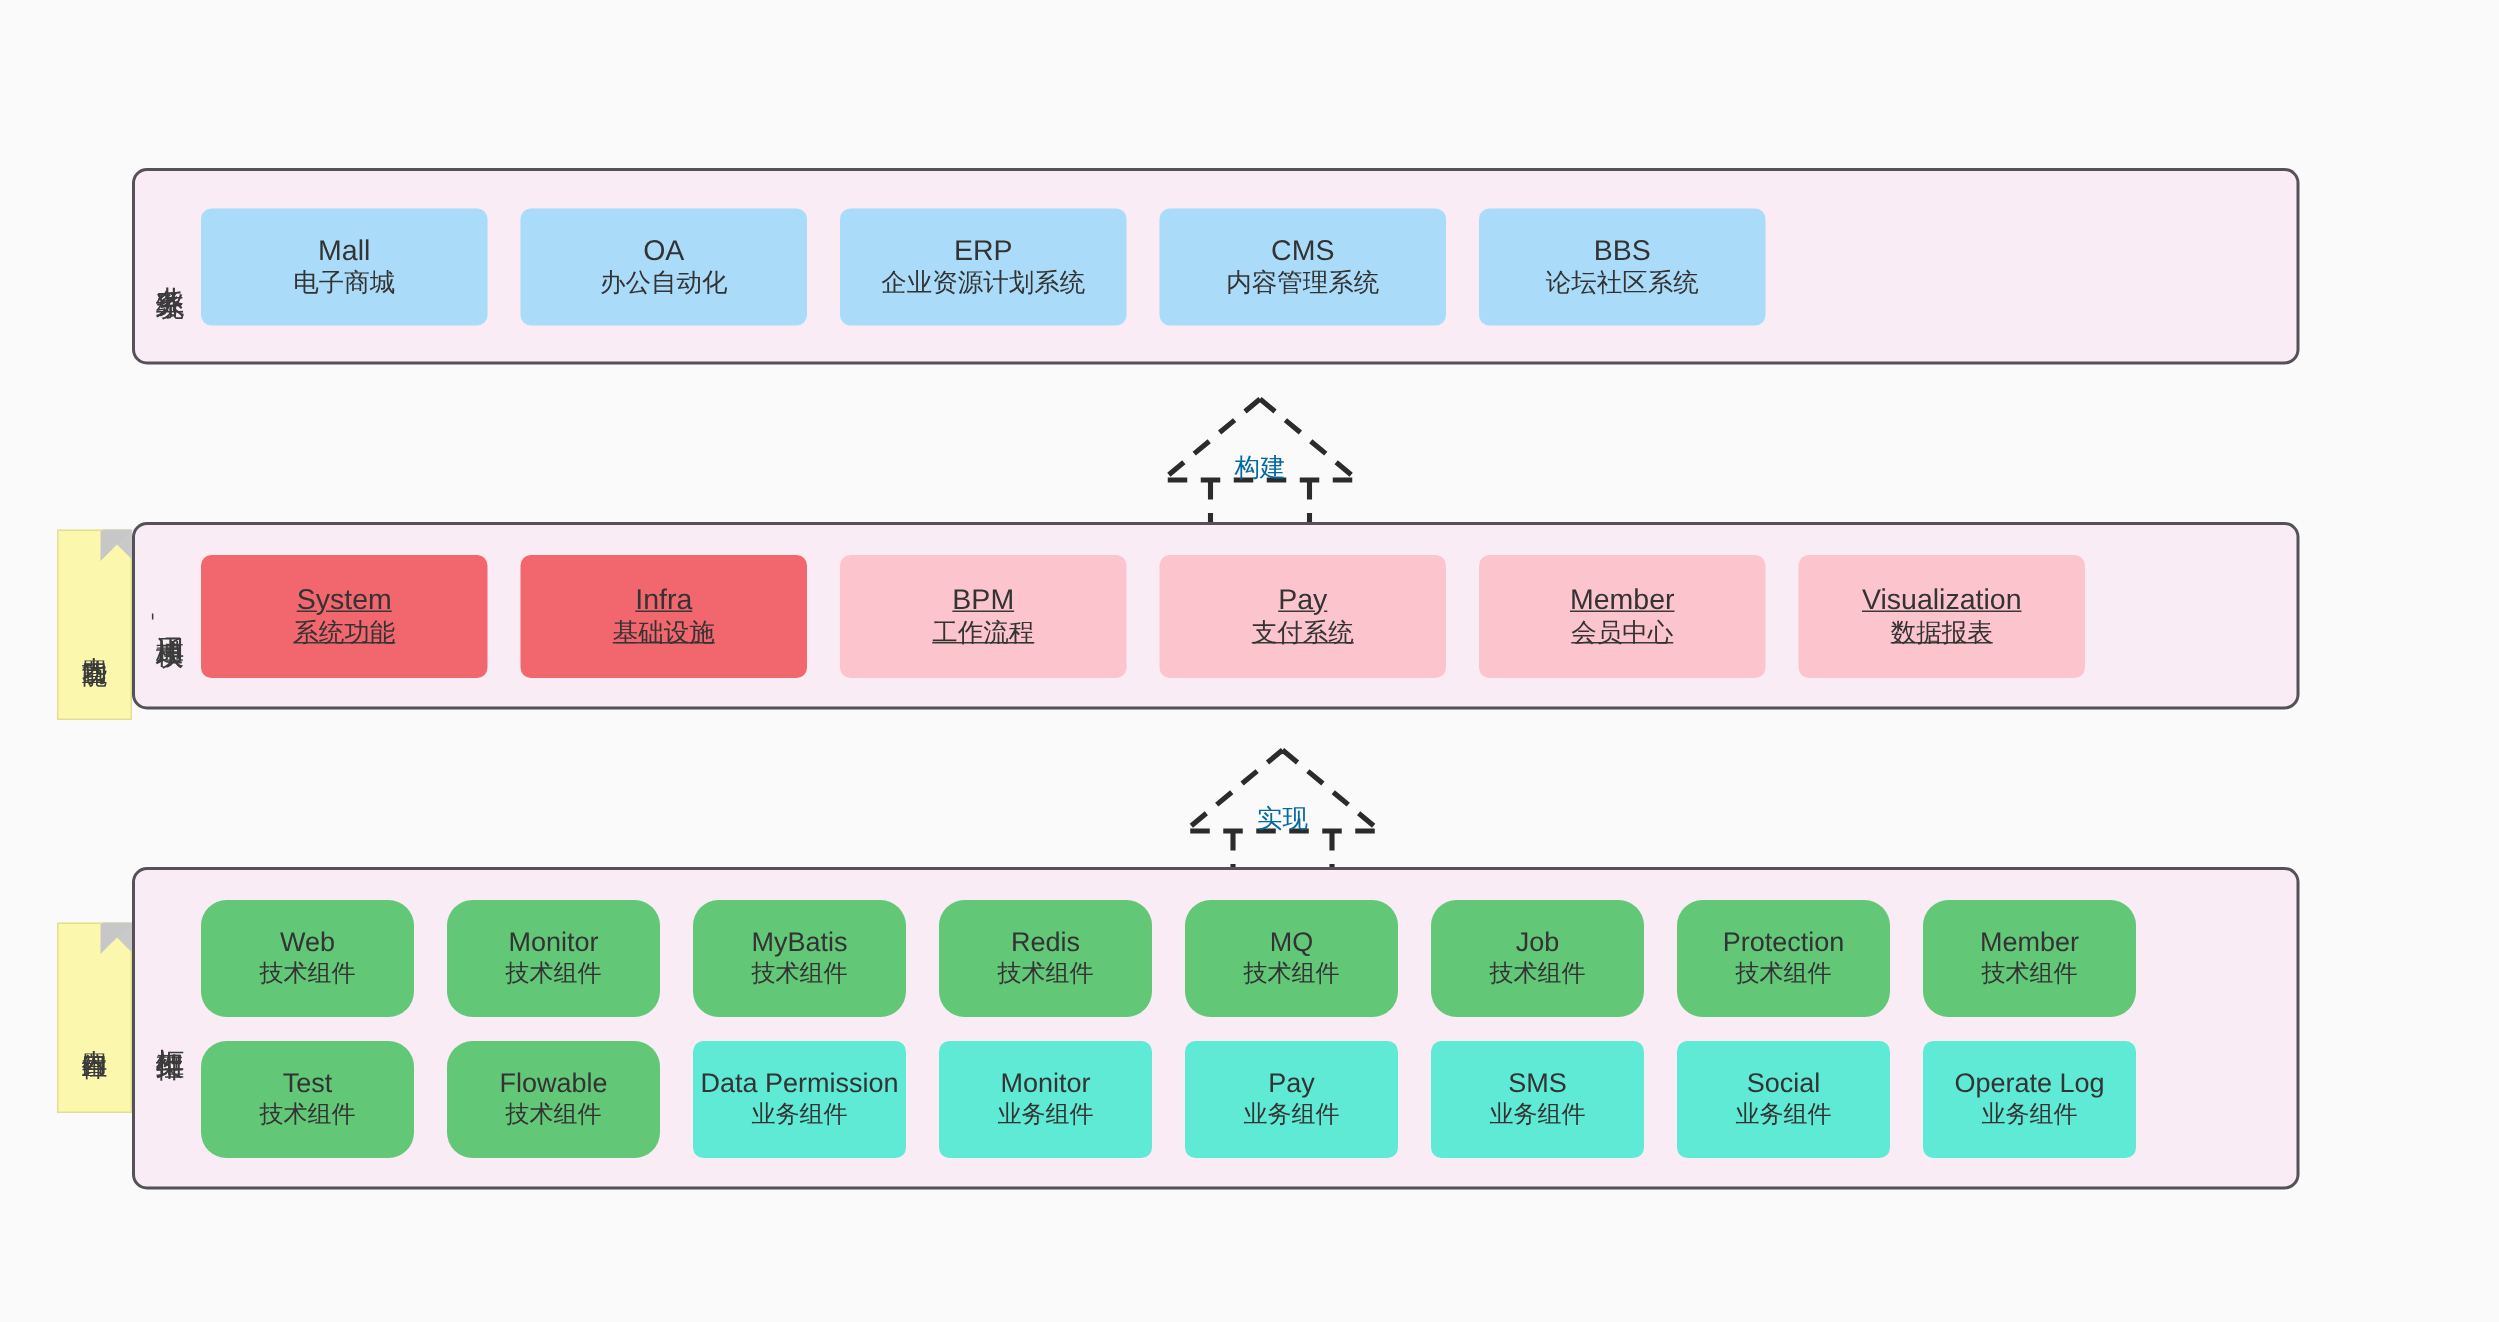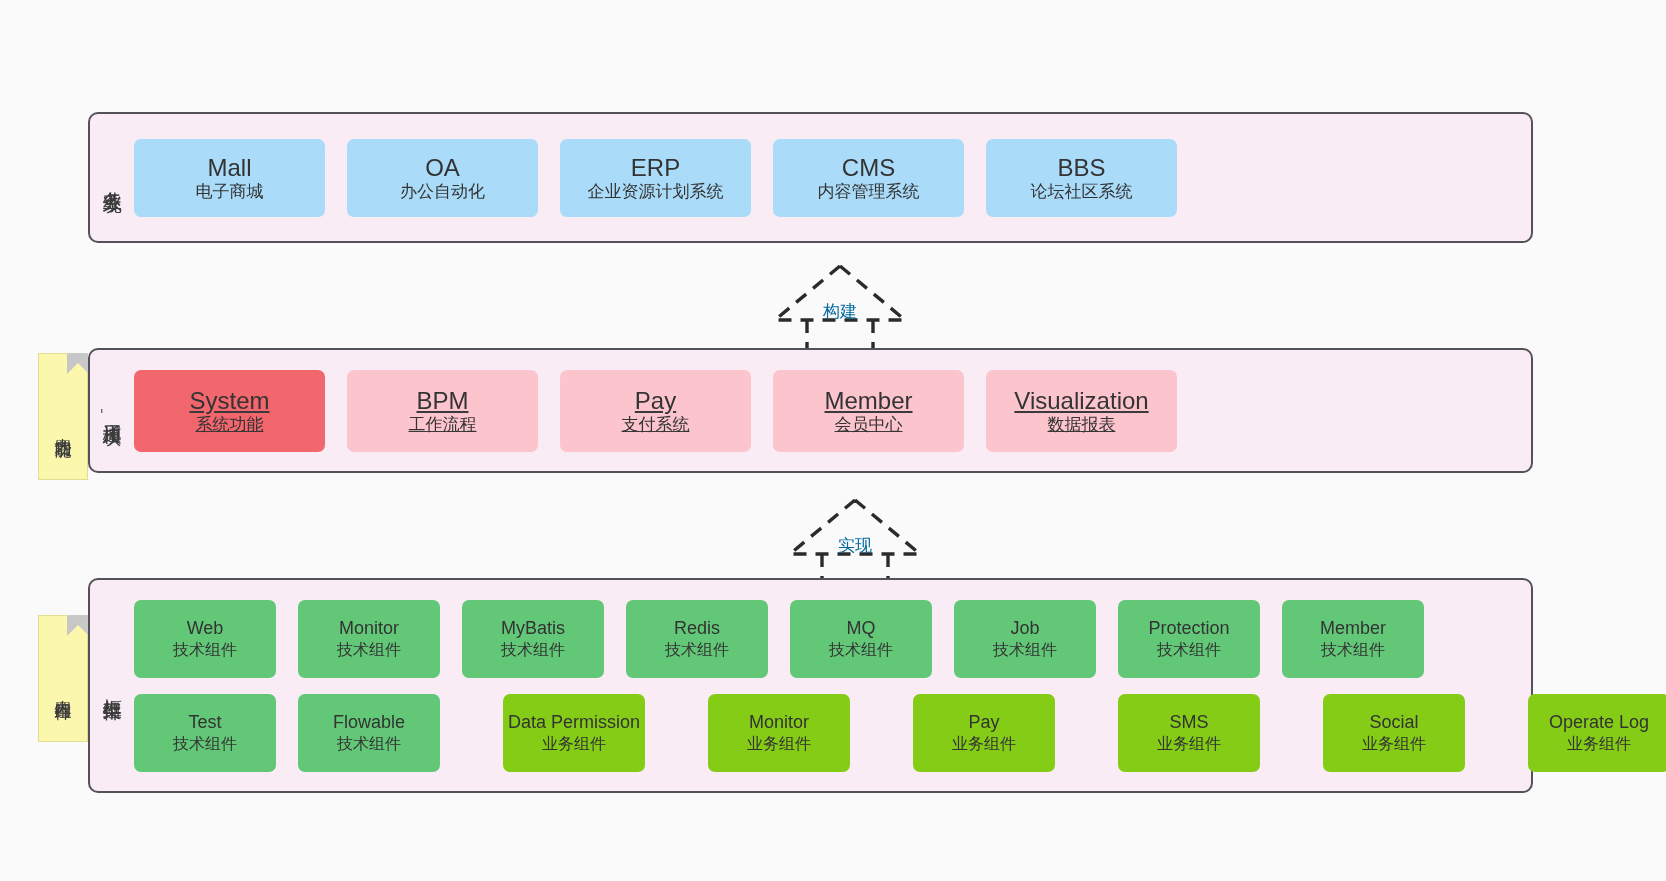--- a/index.html
+++ b/index.html
@@ -71,30 +71,30 @@
     border-radius: 7px;
     display: flex;
     flex-direction: column;
     align-items: center;
     justify-content: center;
     text-align: center;
     color: #333333;
     line-height: 1.22;
     user-select: none;
   }
-  .box .t-en { font-size: 24px; }
+  .box .t-en { font-size: 19px; }
   .box .t-cn { font-size: 17px; }
 
   .biz  .box { width: 191px; height: 78px; background: #aadcfa; }
   .mod  .box { width: 191px; height: 82px; }
   .mod  .box.strong { background: #f2666d; }
   .mod  .box.soft   { background: #fcc5cd; }
   .frm  .box { width: 142px; height: 78px; font-size: 17px; }
-  .frm  .box.tech { background: #62c878; }
-  .frm  .box.biz2 { background: #84cc16; margin-left: 41px; }
+  .frm  .box.tech { background: #62c878; border-radius: 17px; }
+  .frm  .box.biz2 { background: #5eead4; }
   .frm  .box .t-en { font-size: 18px; }
   .frm  .box .t-cn { font-size: 16px; }
 
   
   .note {
     position: absolute;
     box-sizing: border-box;
     width: 50px;
     background: #fbf8ae;
     border: 1px solid #e2de91;
@@ -193,20 +193,24 @@
   </div>
 
   <div class="layer mod" id="layer-modules" style="left:88px; top:348px; width:1445px; height:125px;text-decoration:underline;">
     <div class="layer-label">通用模块</div>
     <div class="layer-body">
       <div class="row" id="row-modules-0">
           <div class="box strong">
             <div class="t-en">System</div>
             <div class="t-cn">系统功能</div>
           </div>
+          <div class="box strong">
+            <div class="t-en">Infra</div>
+            <div class="t-cn">基础设施</div>
+          </div>
           <div class="box soft">
             <div class="t-en">BPM</div>
             <div class="t-cn">工作流程</div>
           </div>
           <div class="box soft">
             <div class="t-en">Pay</div>
             <div class="t-cn">支付系统</div>
           </div>
           <div class="box soft">
             <div class="t-en">Member</div>

